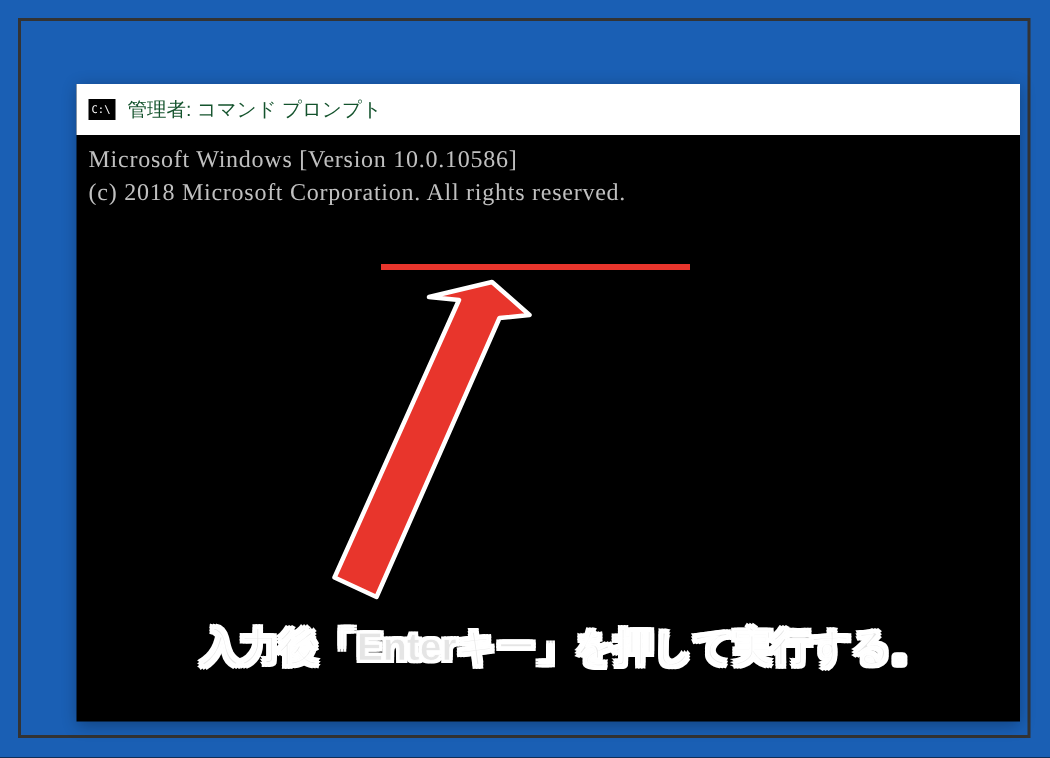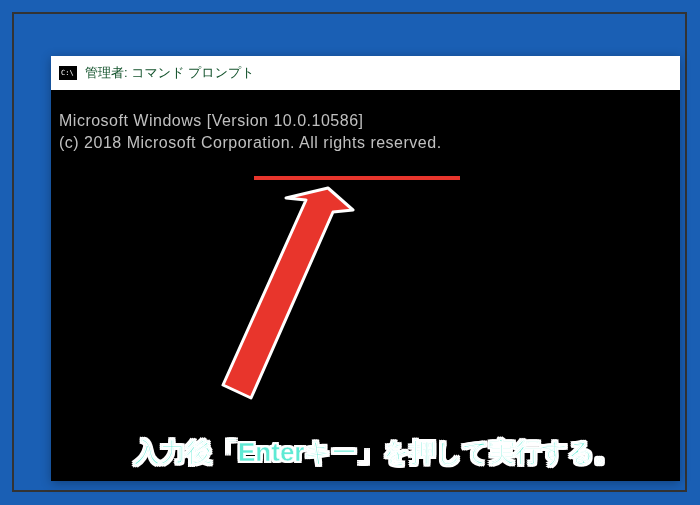--- a/index.html
+++ b/index.html
@@ -51,22 +51,22 @@
       font-size: 7px;
       font-family: monospace;
       line-height: 1;
     }
     .titlebar-text {
       font-size: 13px;
       color: #14532d;
       font-family: "Meiryo", sans-serif;
     }
     .terminal {
-      padding: 20px 8px;
-      font-family: Liberation Sans, sans-serif;
+      padding: 6px 8px;
+      font-family: Liberation Serif, serif;
       font-size: 16px;
       line-height: 1.35;
       color: #c0c0c0;
       letter-spacing: 0.5px;
       position: relative;
     }
     .terminal-line {
       white-space: nowrap;
     }
     .prompt-line {
@@ -91,34 +91,33 @@
       width: 180px;
       height: 230px;
       pointer-events: none;
     }
     .annotation {
       position: absolute;
       left: 120px;
       top: 400px;
       font-size: 26px;
       font-weight: bold;
-      color: #5eead4;
+      color: #e5e5e5;
       -webkit-text-stroke: 0.5px #fff;
       text-shadow:
         -2px -2px 0 #fff,
          2px -2px 0 #fff,
         -2px  2px 0 #fff,
          2px  2px 0 #fff,
         -2px  0   0 #fff,
          2px  0   0 #fff,
          0   -2px 0 #fff,
          0    2px 0 #fff;
       font-family: "Meiryo", "Hiragino Kaku Gothic Pro", sans-serif;
       white-space: nowrap;
-      margin-top: 21px;
     }
   </style>
 </head>
 <body>
 
 <div class="outer-border">
   <div class="window">
     <div class="titlebar">
       <div class="titlebar-icon">
         <span class="titlebar-icon-text">C:\</span>

